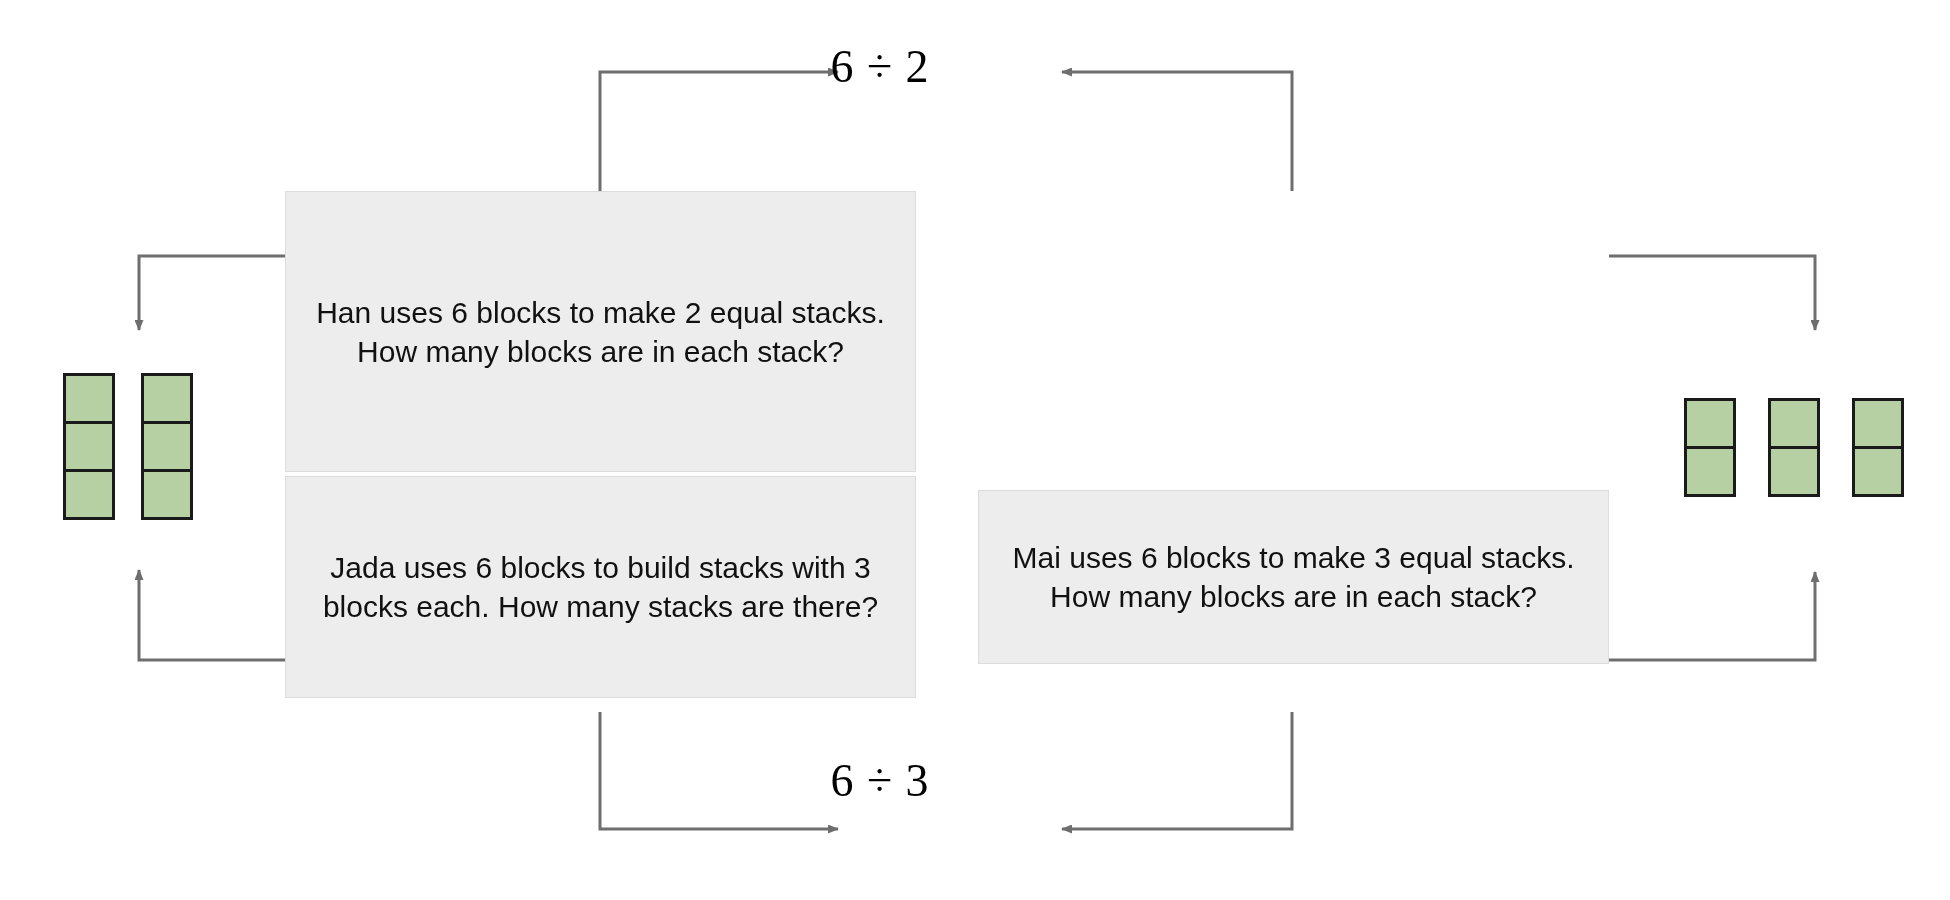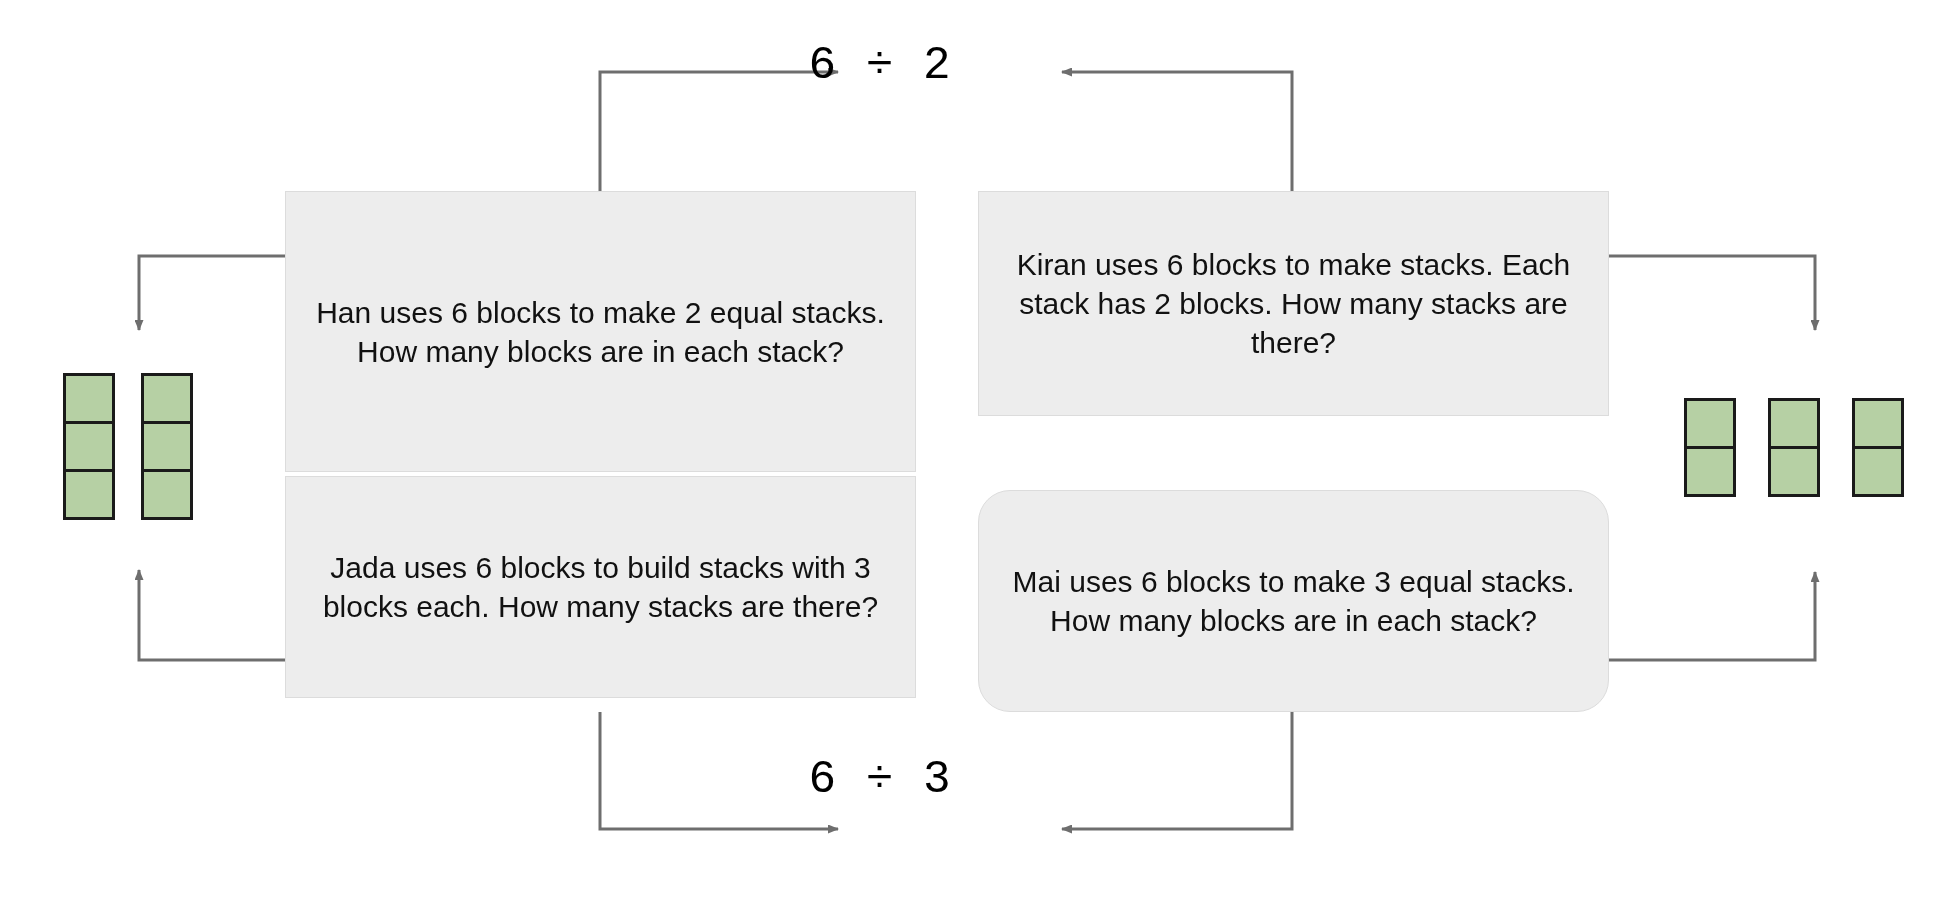--- a/index.html
+++ b/index.html
@@ -33,30 +33,30 @@
     font-size: 30px;
     line-height: 1.30;
     color: #111111;
     text-align: center;
     font-family: "Liberation Sans", "DejaVu Sans", sans-serif;
   }
 
   #box-han   { left: 285px;  top: 191px; width: 631px; height: 281px; }
   #box-kiran { left: 978px;  top: 191px; width: 631px; height: 225px; }
   #box-jada  { left: 285px;  top: 476px; width: 631px; height: 222px; }
-  #box-mai   { left: 978px;  top: 490px; width: 631px; height: 222px; border-radius: 32px; }
+  #box-mai   { left: 978px;  top: 490px; width: 631px; height: 174px; }
 
   
   .expr {
     position: absolute;
     font-size: 46px;
     color: #000000;
     letter-spacing: 1px;
     white-space: nowrap;
-    font-family: Liberation Mono, monospace;
+    font-family: Liberation Serif, serif;
   }
   #expr-top    { left: 880px; top: 40px;  transform: translateX(-50%); }
   #expr-bottom { left: 880px; top: 754px; transform: translateX(-50%); }
 
   
   #connectors {
     position: absolute;
     left: 0; top: 0;
     width: 1950px;
     height: 900px;
@@ -125,23 +125,20 @@
   </svg>
 
   <div class="expr" id="expr-top">6 ÷ 2</div>
 
   <div class="expr" id="expr-bottom">6 ÷ 3</div>
 
   <div class="qbox" id="box-han">
     <div class="qtext">Han uses 6 blocks to make 2 equal stacks. How many blocks are in each stack?</div>
   </div>
 
-  <div class="qbox" id="box-kiran">
-    <div class="qtext">Kiran uses 6 blocks to make stacks. Each stack has 2 blocks. How many stacks are there?</div>
-  </div>
 
   <div class="qbox" id="box-jada">
     <div class="qtext">Jada uses 6 blocks to build stacks with 3 blocks each. How many stacks are there?</div>
   </div>
 
   <div class="qbox" id="box-mai">
     <div class="qtext">Mai uses 6 blocks to make 3 equal stacks. How many blocks are in each stack?</div>
   </div>
 
   <div class="stack-group" id="stacks-left">

